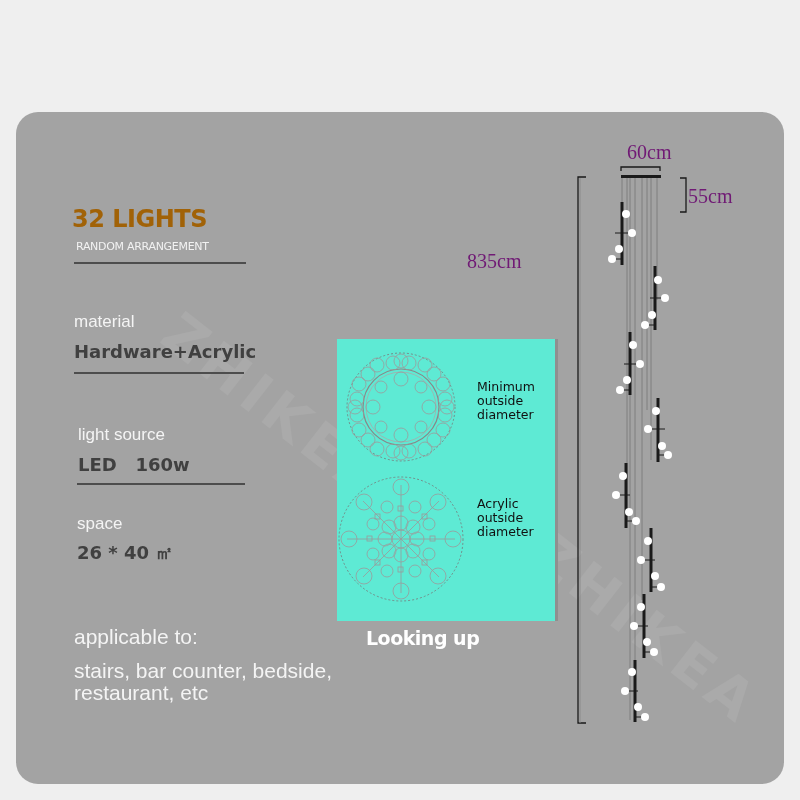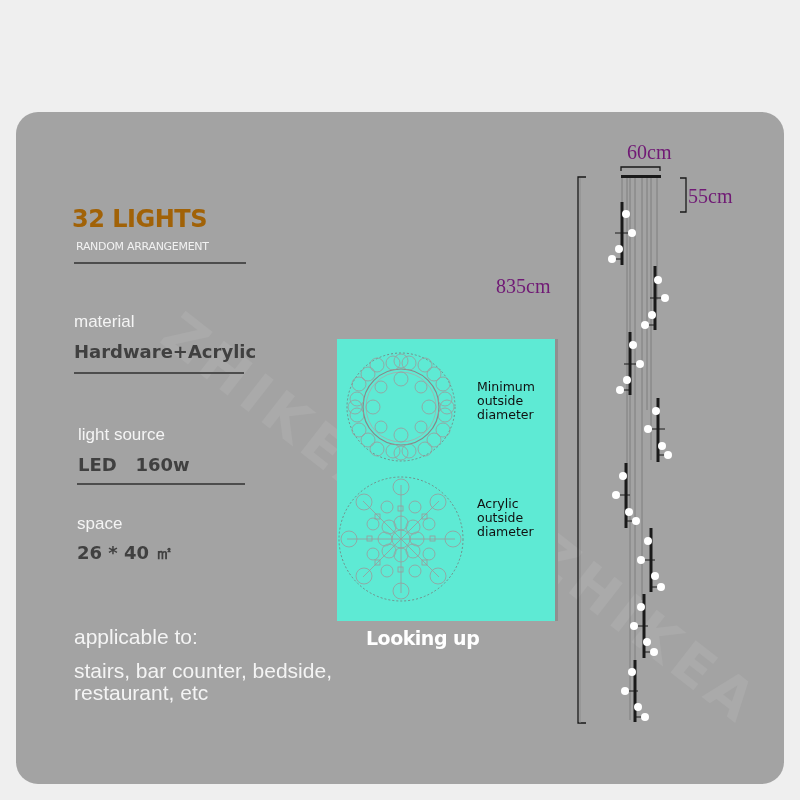--- a/index.html
+++ b/index.html
@@ -219,21 +219,21 @@
   <div class="abs inset-caption" style="left:140px; top:158px;">
     <div>Acrylic</div>
     <div>outside</div>
     <div>diameter</div>
   </div>
 </div>
 <div class="abs looking-up">Looking up</div>
 
 <div class="abs dim" style="left:627px; top:141px;">60cm</div>
 <div class="abs dim" style="left:688px; top:185px;">55cm</div>
-<div class="abs dim" style="left:496px; top:250px;margin-top:25px;">835cm</div>
+<div class="abs dim" style="left:467px; top:250px;">835cm</div>
 
 <svg class="abs" style="left:560px; top:160px;" width="140" height="580" viewBox="0 0 140 580">
 
   <g stroke="#1a1a1a" stroke-width="1.3" fill="none">
     <path d="M26 17 H18 V563 H26"></path>
 
     <path d="M61 11 V7 H100 V11"></path>
 
     <path d="M120 18 H126 V52 H120"></path>
   </g>

